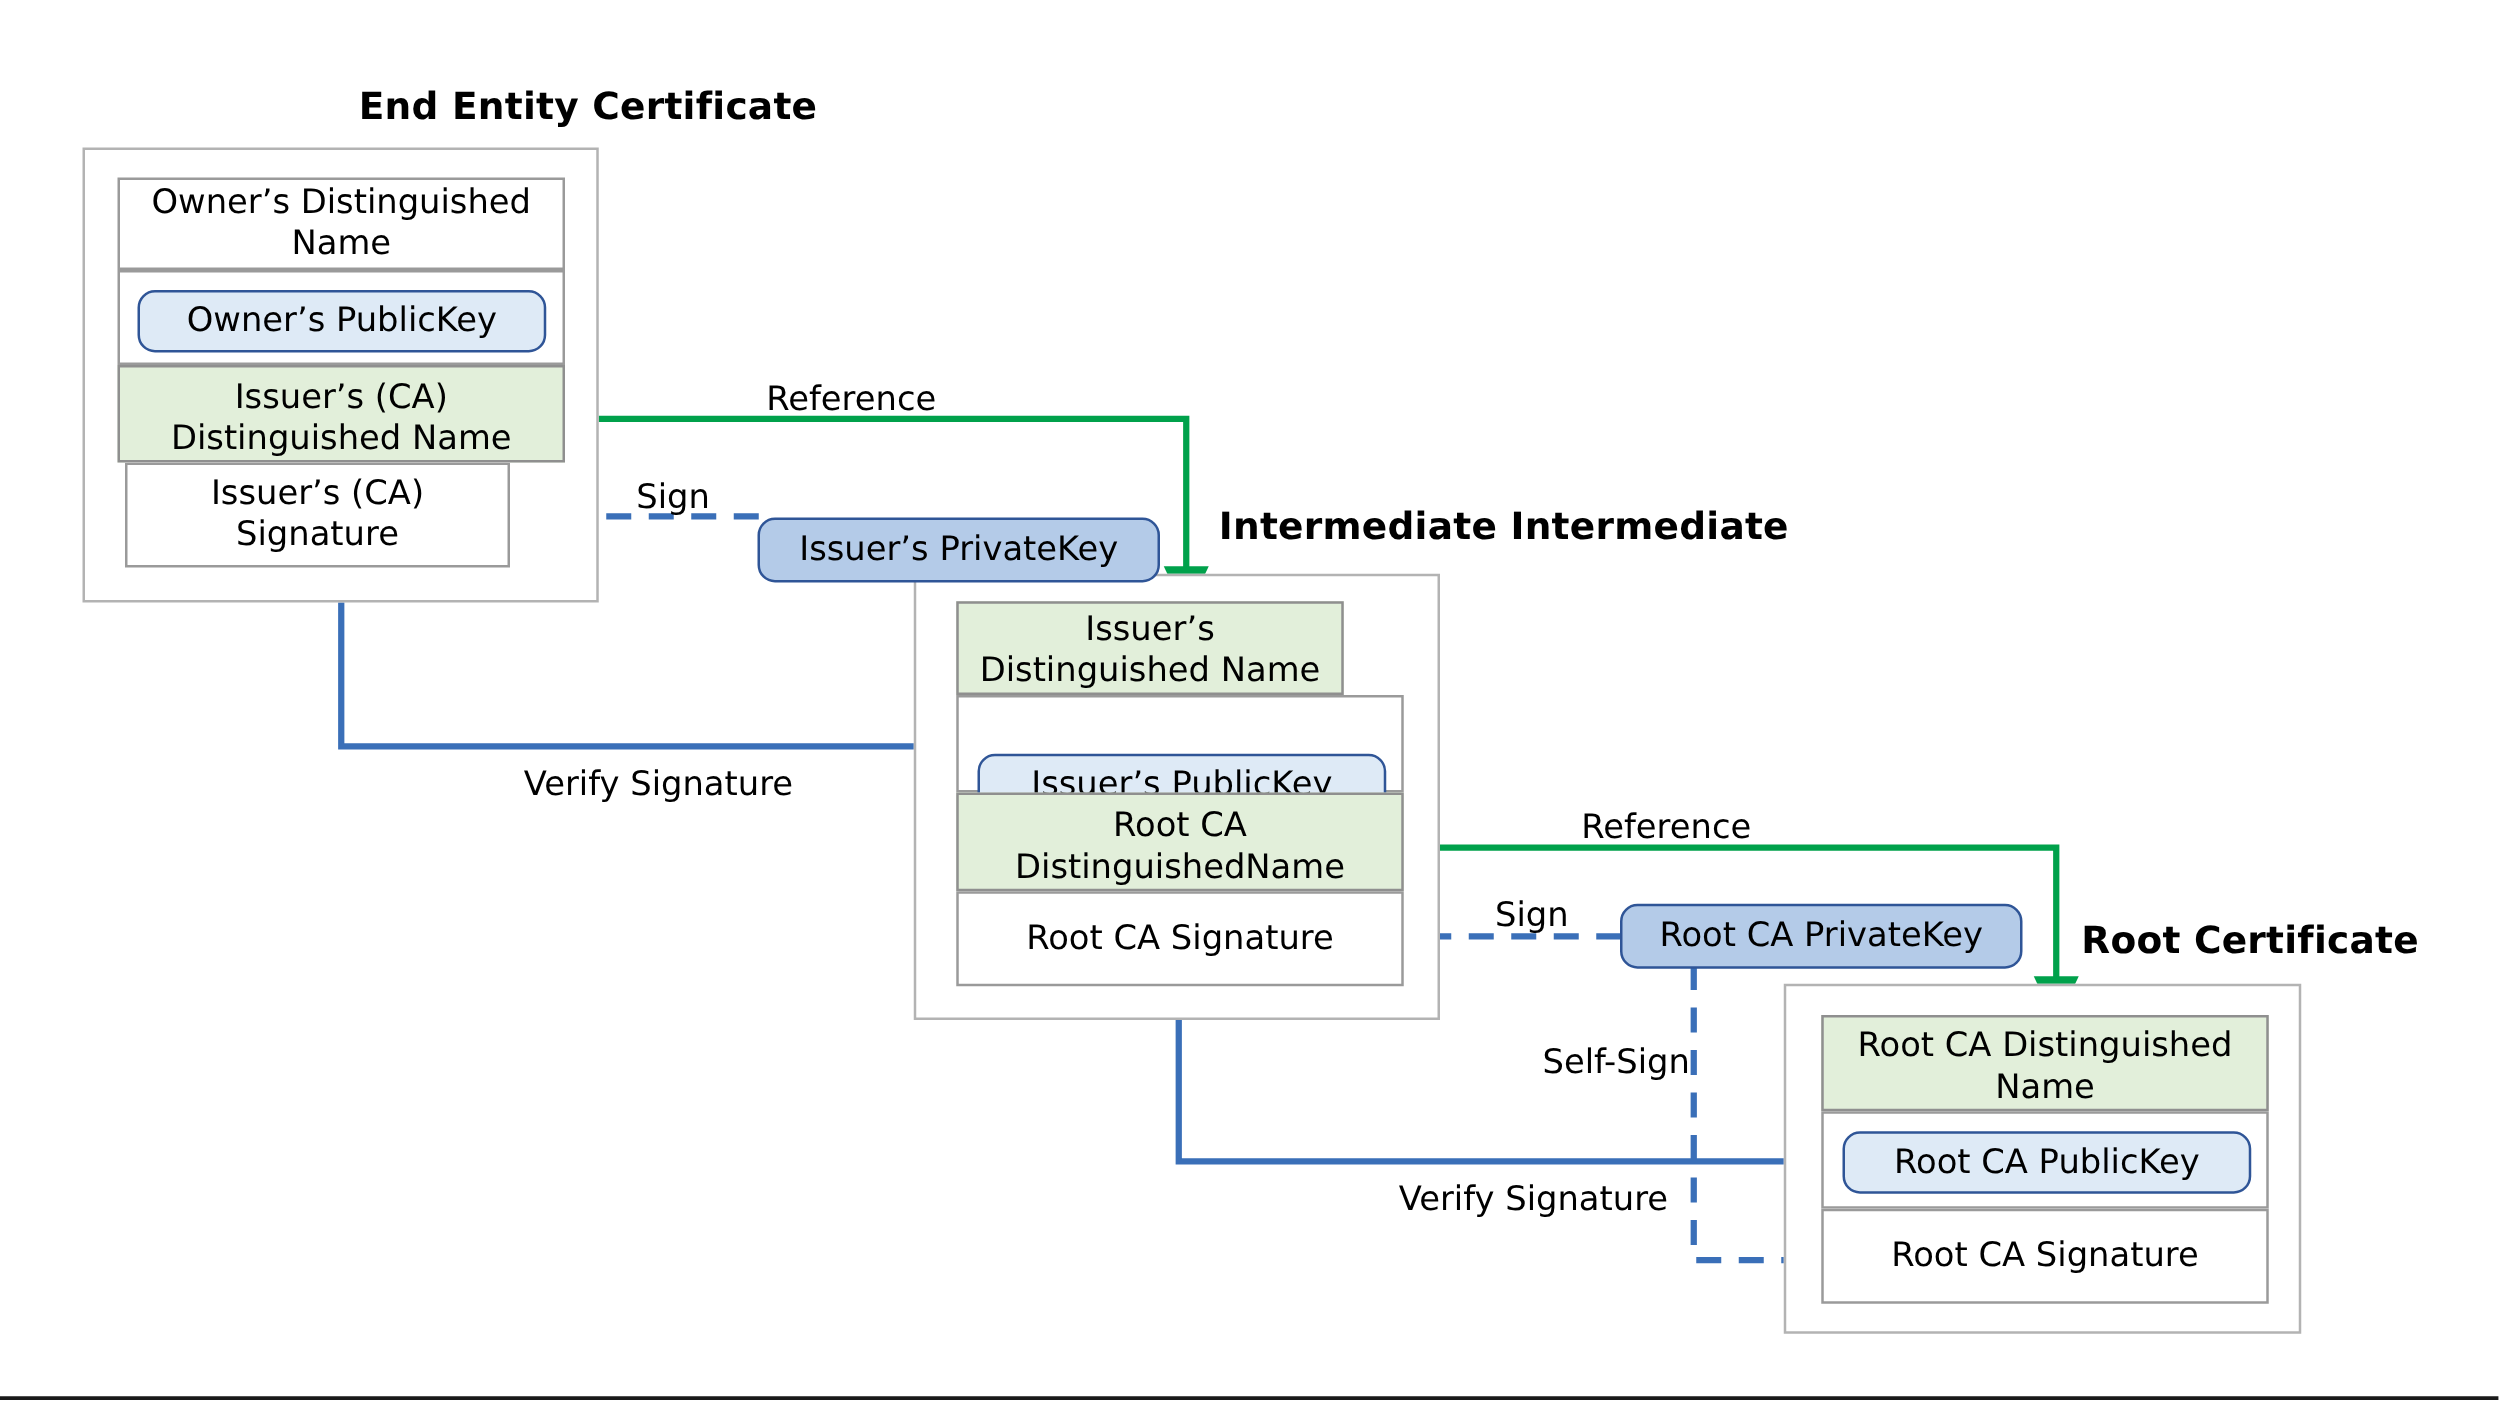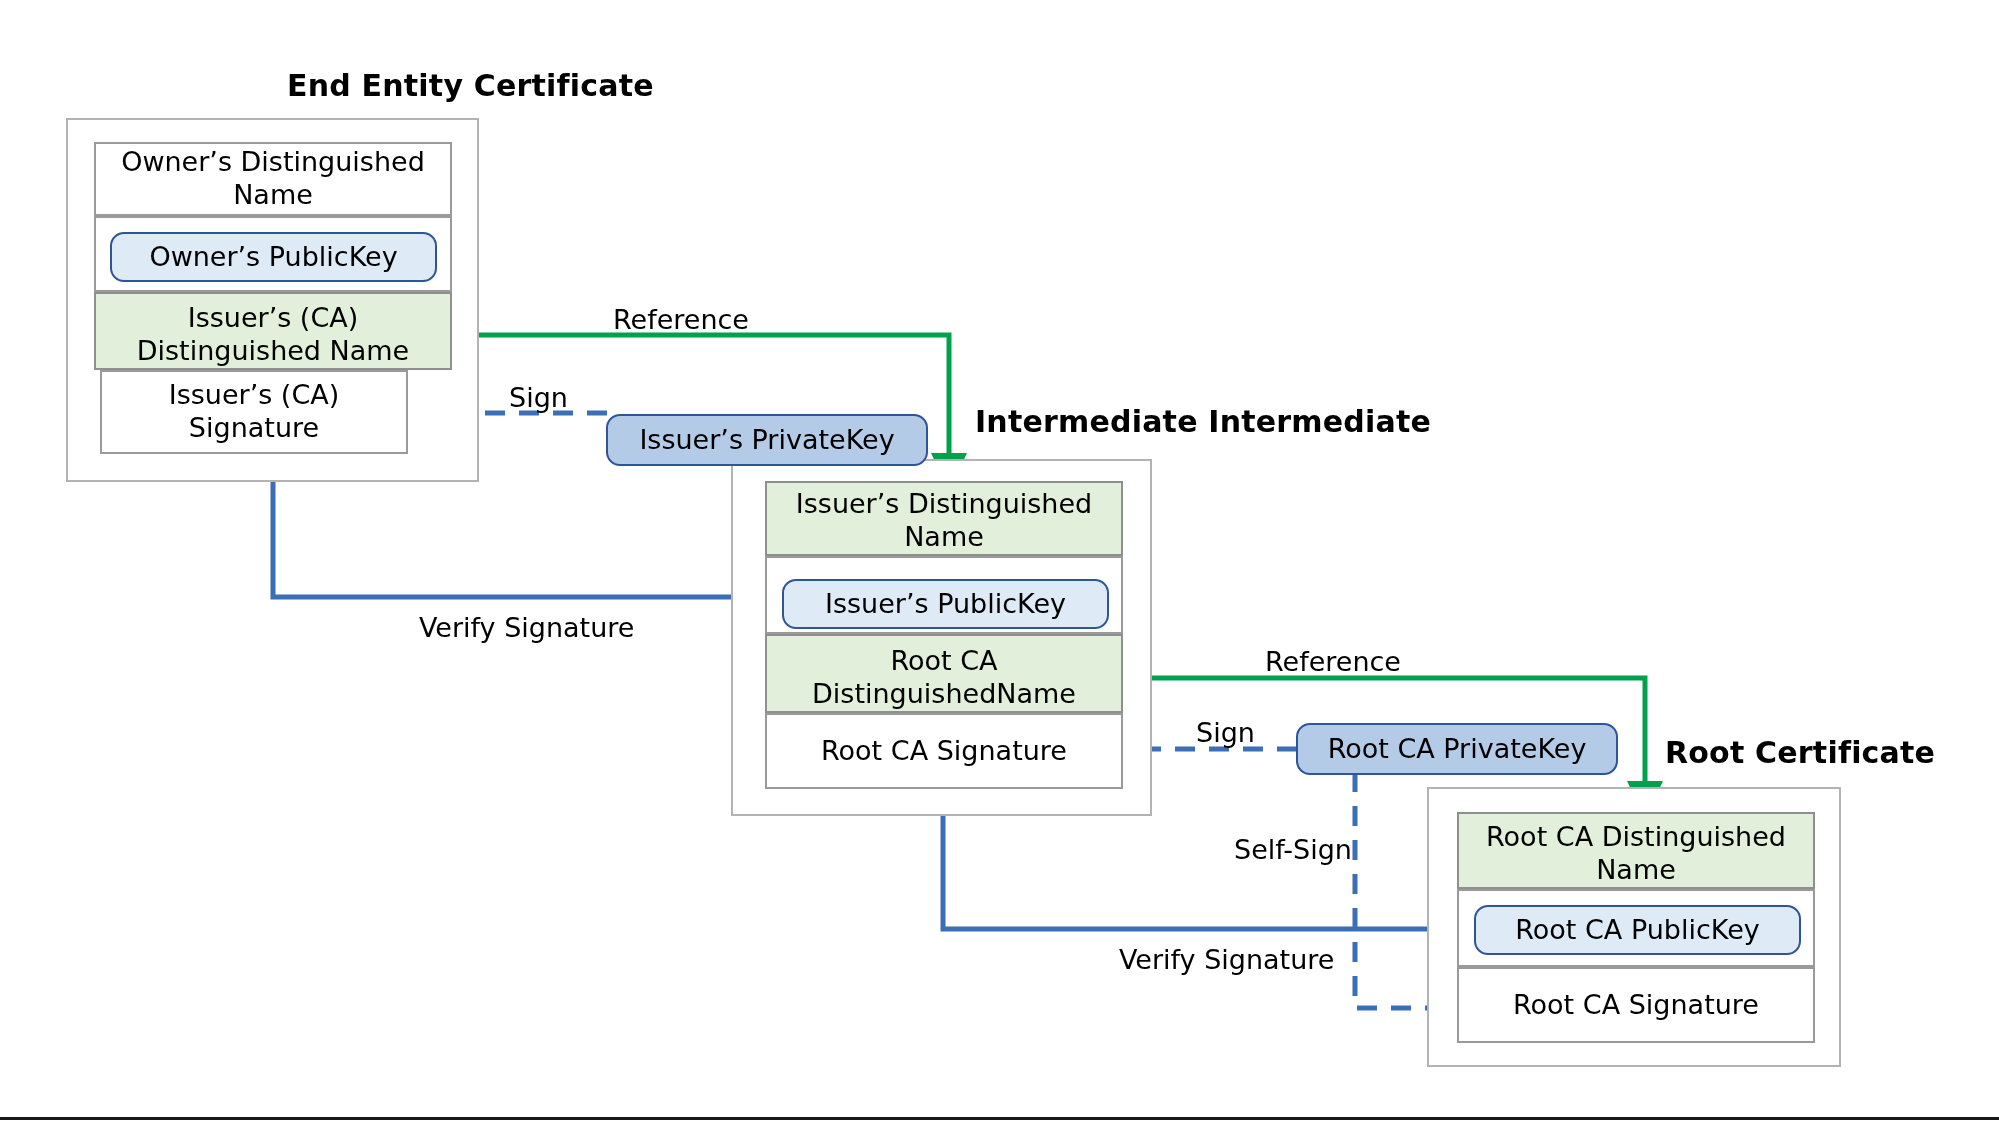--- a/index.html
+++ b/index.html
@@ -149,26 +149,26 @@
   </div>
 
   <div class="field white" style="left:100px; top:370px; width:308px; height:84px;">
     <span class="txt">Issuer’s (CA) Signature</span>
   </div>
 
   <div class="cert-title" style="left:975px; top:404px;">Intermediate Intermediate</div>
 
   <div class="cert-frame" style="left:731px; top:459px; width:421px; height:357px;"></div>
 
-  <div class="field green" style="left:765px; top:481px; width:358px; height:75px;">
+  <div class="field green" style="left:765px; top:481px; width:310px; height:75px;">
     <span class="txt">Issuer’s Distinguished Name</span>
   </div>
 
   <div class="field white" style="left:765px; top:556px; width:358px; height:78px;"></div>
-  <div class="pill light" style="left:782px; top:579px; width:327px; height:50px;">
+  <div class="pill light" style="left:782px; top:603px; width:327px; height:50px;">
     <span>Issuer’s PublicKey</span>
   </div>
 
   <div class="field green" style="left:765px; top:634px; width:358px; height:79px;">
     <span class="txt">Root CA DistinguishedName</span>
   </div>
 
   <div class="field white" style="left:765px; top:713px; width:358px; height:76px;">
     <span class="txt">Root CA Signature</span>
   </div>

